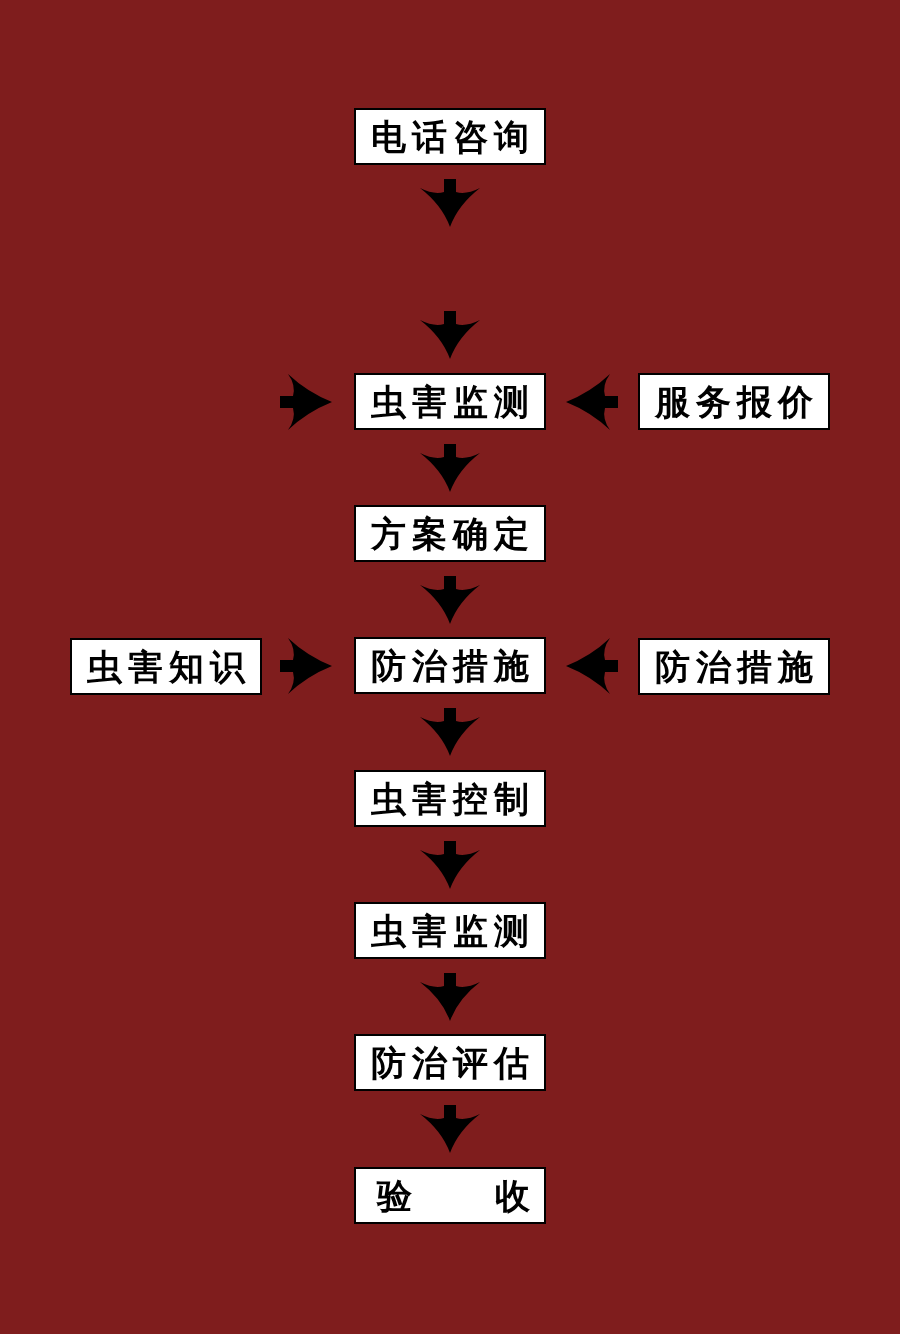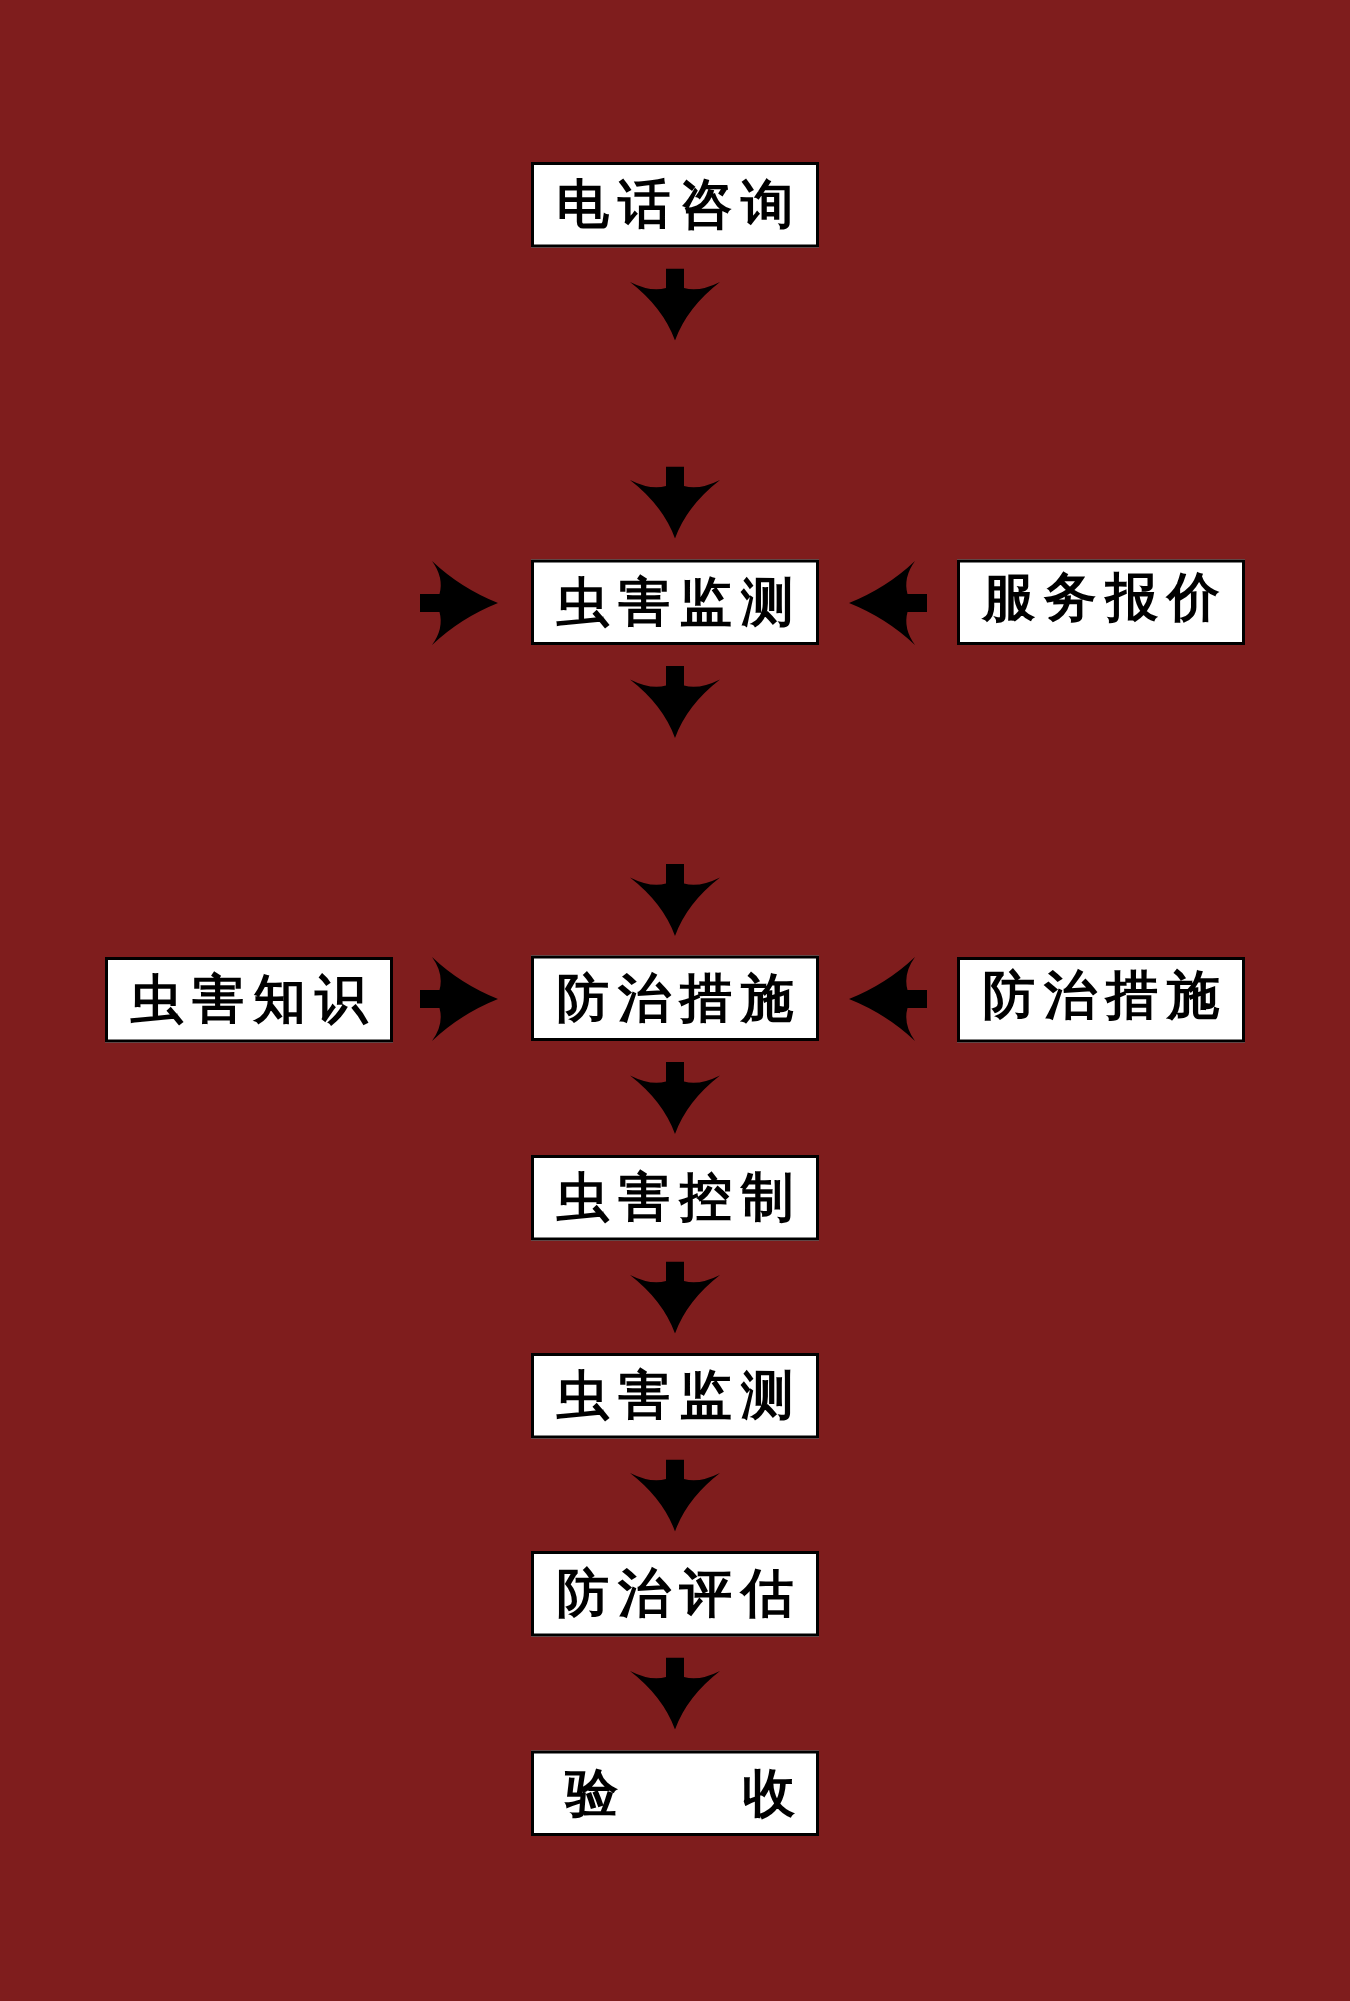--- a/index.html
+++ b/index.html
@@ -46,40 +46,43 @@
   }
   .arrow {
     position: absolute;
     display: block;
   }
   .arrow path, .defs path { fill: #000000; }
 
   
   .col-main { left: 354px; }
   .col-left { left: 70px; }
-  .col-right { left: 638px; font-family: Liberation Mono, monospace; }
+  .col-right { left: 638px; }
 </style>
 </head>
 <body>
 
 <div class="canvas">
 
   <svg class="defs" width="0" height="0" style="position:absolute" aria-hidden="true">
     <defs>
       <path id="arr-down" d="M26 0 L38 0 L38 13 Q48 16 62 9 Q40 26 32 48 Q24 26 2 9 Q16 16 26 13 Z"></path>
       <path id="arr-right" d="M0 24 L13 24 Q16 13 8 2 Q27 20 52 30 Q27 40 8 58 Q16 47 13 36 L0 36 Z"></path>
       <path id="arr-left" d="M52 24 L39 24 Q36 13 44 2 Q25 20 0 30 Q25 40 44 58 Q36 47 39 36 L52 36 Z"></path>
     </defs>
   </svg>
 
   <div class="node col-main" style="top:108px">
     <span class="lbl">电话咨询</span>
   </div>
   <div class="node col-main" style="top:373px">
     <span class="lbl">虫害监测</span>
+  </div>
+  <div class="node col-main" style="top:505px">
+    <span class="lbl">方案确定</span>
   </div>
   <div class="node col-main" style="top:637px">
     <span class="lbl">防治措施</span>
   </div>
   <div class="node col-main" style="top:770px">
     <span class="lbl">虫害控制</span>
   </div>
   <div class="node col-main" style="top:902px">
     <span class="lbl">虫害监测</span>
   </div>

